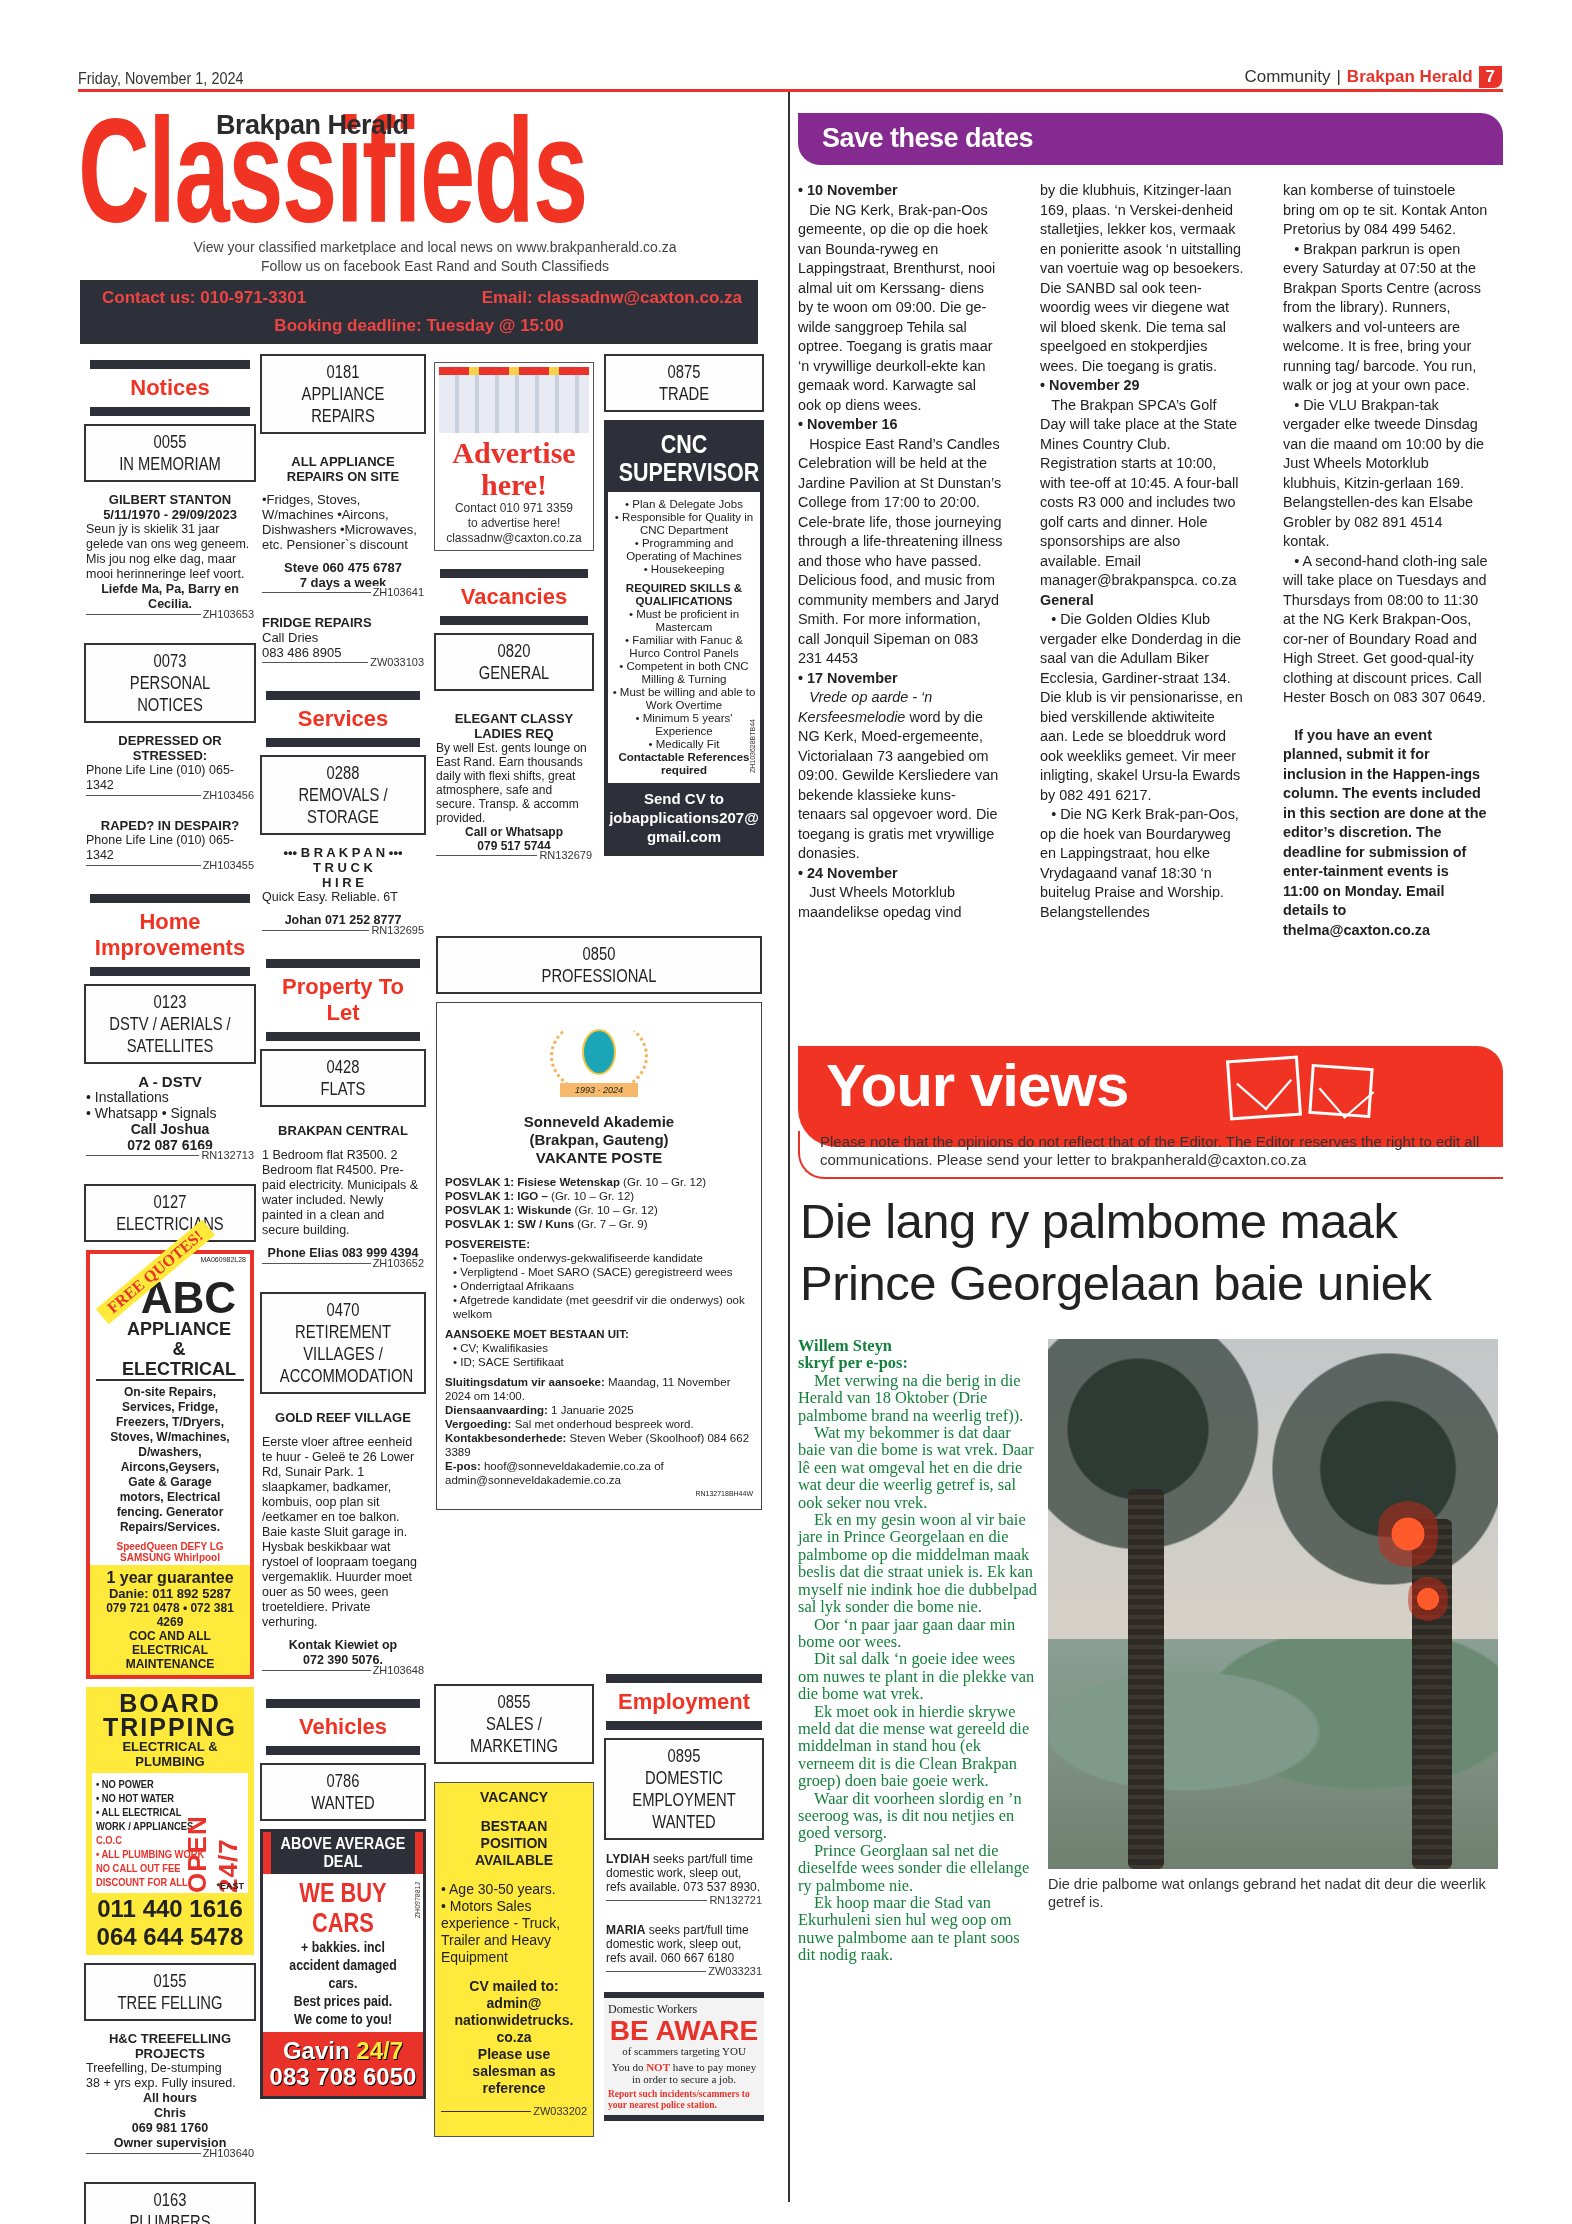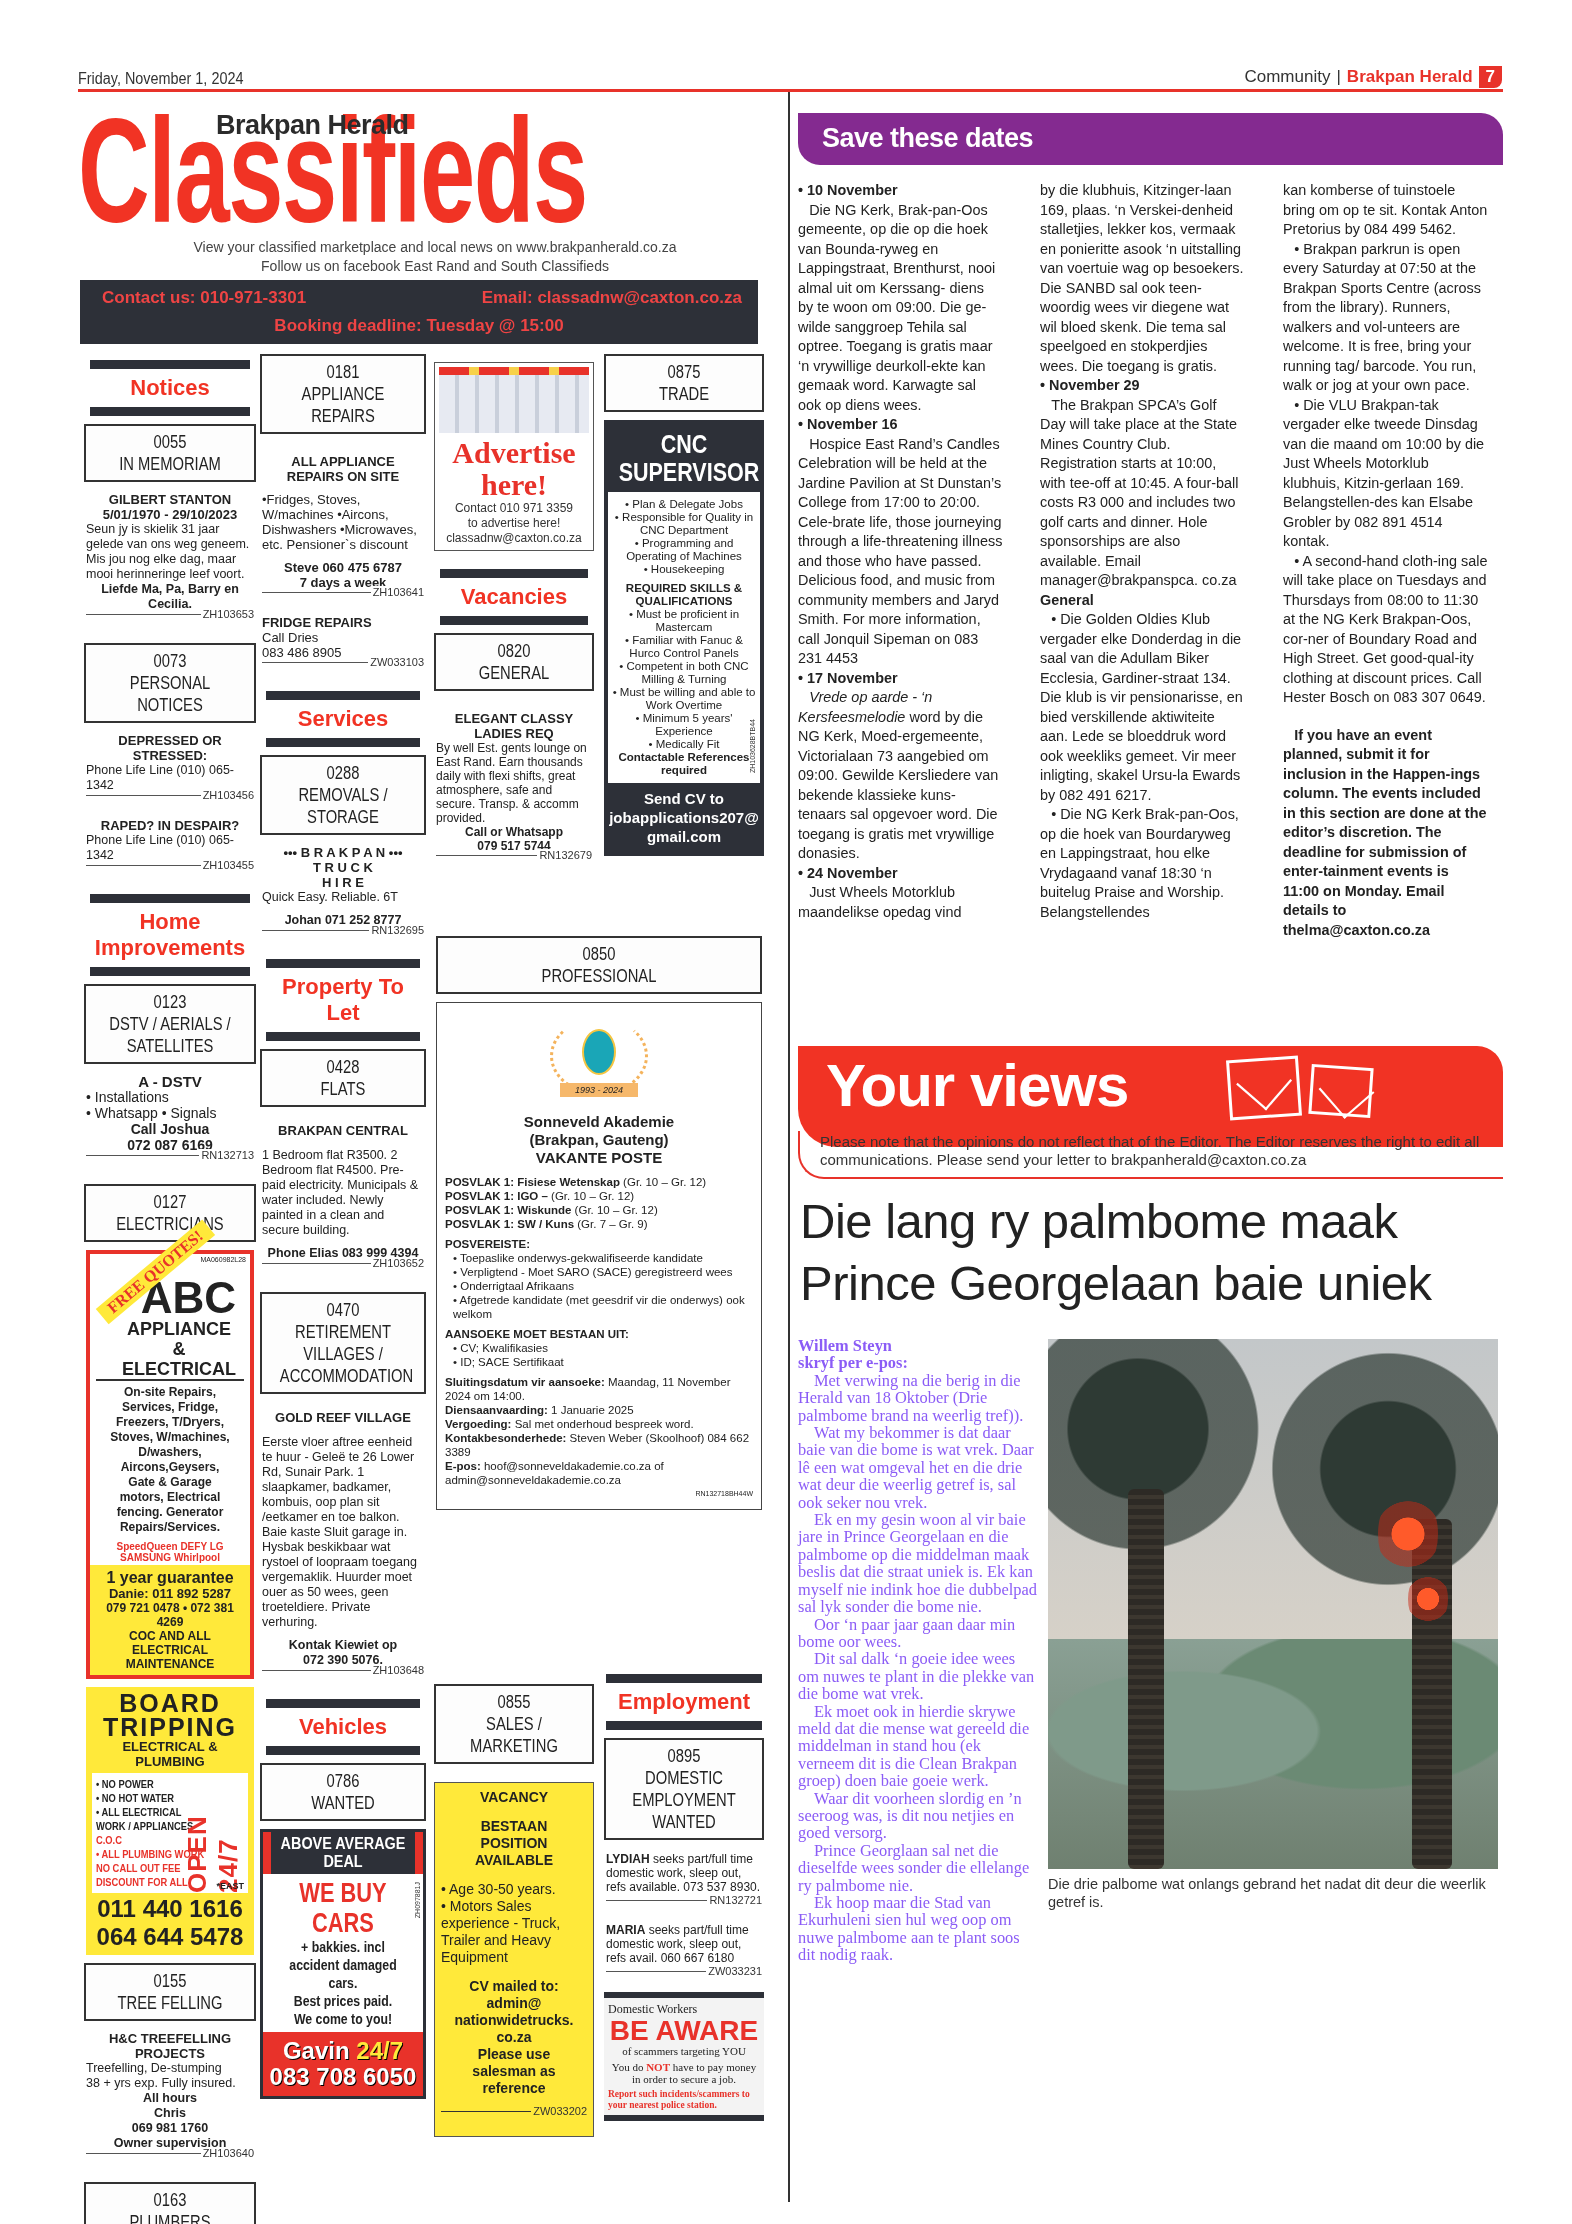--- a/index.html
+++ b/index.html
@@ -97,21 +97,21 @@
 .events .ec{flex:1;transform:scaleX(.93);transform-origin:left top;width:240px}
 .events b.d{display:block}
 .events .ind{text-indent:12px}
 .your-head{left:798px;top:1046px;width:705px;height:101px;background:#f13324;border-radius:0 26px 0 38px;color:#fff}
 .your-head .t{position:absolute;left:28px;top:8px;font-size:60px;font-weight:900;letter-spacing:-1px;line-height:64px;font-family:"Liberation Sans",sans-serif}
 .env{position:absolute;border:3px solid #fff;width:72px;height:60px}
 .env:before{content:"";position:absolute;left:6px;top:-6px;width:52px;height:52px;border-right:3px solid #fff;border-bottom:3px solid #fff;transform:rotate(45deg) scale(.72,.72);transform-origin:center}
 .your-note{left:820px;top:1133px;width:680px;font-size:15px;line-height:18px;color:#333}
 .your-curve{left:798px;top:1131px;width:705px;height:48px;border-left:2px solid #e8322a;border-bottom:2px solid #e8322a;border-bottom-left-radius:26px}
 .headline{left:800px;top:1190px;width:710px;font-size:49px;line-height:62px;color:#222;font-family:"Liberation Sans",sans-serif;letter-spacing:-0.5px;font-weight:normal}
-.letter{left:798px;top:1337px;width:240px;font-family:"Liberation Serif",serif;font-size:16.4px;line-height:17.4px;color:#8b5cf6}
+.letter{left:798px;top:1337px;width:240px;font-family:"Liberation Serif",serif;font-size:16.4px;line-height:17.4px;color:#15803d}
 .letter .ind{text-indent:16px}
 .photo{left:1048px;top:1339px;width:450px;height:530px;background:linear-gradient(180deg,#b8bec2 0%,#c9cac5 40%,#8f9a92 70%,#6f7b70 100%);overflow:hidden}
 .photo .sky{position:absolute;left:0;top:0;right:0;height:330px;background:linear-gradient(180deg,#c3c7c9,#d8d2c8)}
 .photo .trees{position:absolute;left:0;right:0;bottom:0;height:230px;background:radial-gradient(ellipse at 30% 40%,#7f9a8a 0 30%,transparent 31%),radial-gradient(ellipse at 70% 30%,#6b8a74 0 35%,transparent 36%),linear-gradient(180deg,#8aa094,#6f8070)}
 .photo .trunk{position:absolute;background:repeating-linear-gradient(180deg,#2d2a25 0 6px,#3c372f 6px 10px);border-radius:6px}
 .photo .crown{position:absolute;border-radius:50%;background:radial-gradient(circle,#2e3a34 0 35%,rgba(46,58,52,.7) 36% 60%,transparent 61%)}
 .photo .fire{position:absolute;background:radial-gradient(circle,#ff5a2a 0 30%,rgba(200,40,20,.5) 31% 60%,transparent 61%);border-radius:50%}
 .caption{left:1048px;top:1875px;width:450px;font-size:14.5px;line-height:18px;color:#333}
 </style>
 </head>
@@ -140,21 +140,21 @@
 </div>
 
 <div class="col" style="left:84px;top:352px;width:172px">
   <div class="sec-head">Notices</div>
   <div class="catbox">
       <span>0055</span>
       <span>IN MEMORIAM</span>
     </div>
   <div class="ad">
     <div class="t">GILBERT STANTON</div>
-    <div class="t">5/01/1970 - 29/10/2023</div>
+    <div class="t">5/11/1970 - 29/09/2023</div>
     <div>Seun jy is skielik 31 jaar gelede van ons weg geneem. Mis jou nog elke dag, maar mooi herinneringe leef voort.</div>
     <div class="b">Liefde Ma, Pa, Barry en Cecilia.</div>
     <div class="ref"><span>ZH103653</span></div>
   </div>
   <div class="catbox">
       <span>0073</span>
       <span>PERSONAL NOTICES</span>
     </div>
   <div class="ad">
     <div class="t">DEPRESSED OR STRESSED:</div>

